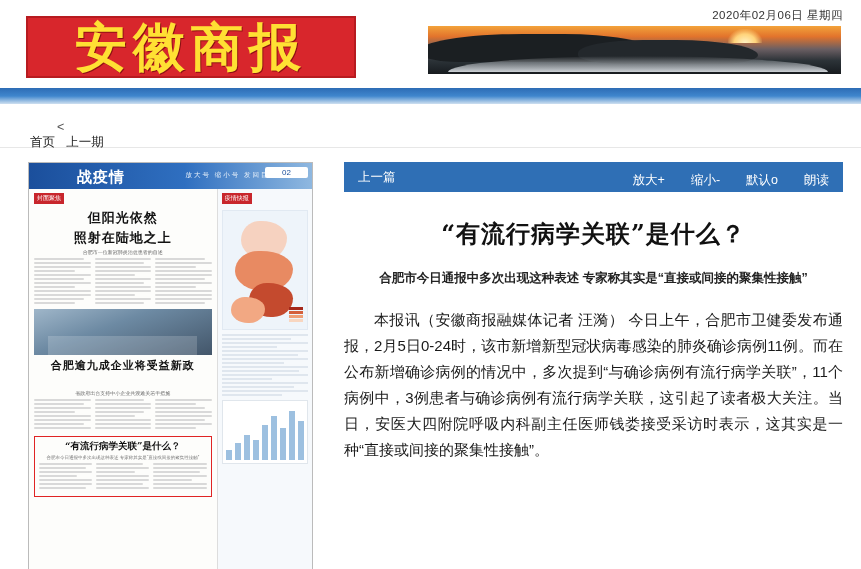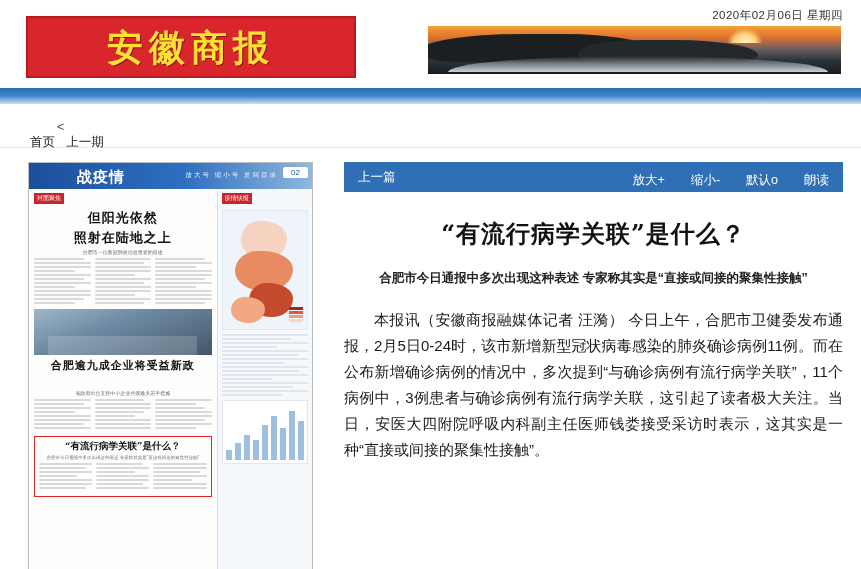--- a/index.html
+++ b/index.html
@@ -35,21 +35,21 @@
     height: 62px;
     background: #d8262c;
     border: 2px solid #b71b20;
     display: flex;
     align-items: center;
     justify-content: center;
   }
   .masthead-text {
     font-family: "DejaVu Serif", serif;
     font-weight: bold;
-    font-size: 36px;
+    font-size: 52px;
     color: #ffe033;
     letter-spacing: 6px;
     text-shadow: 1px 1px 0 #8c1014;
     line-height: 1;
   }
   .banner {
     position: absolute;
     left: 428px;
     top: 26px;
     width: 413px;
@@ -135,21 +135,21 @@
   .p-topbar .pt-title {
     position: absolute; left: 48px; top: 5px;
     color: #ffffff; font-weight: bold; font-size: 15px;
     letter-spacing: 1px;
     font-family: "DejaVu Sans", sans-serif;
   }
   .p-topbar .pt-badge {
     position: absolute; right: 4px; top: 4px;
     background: #fff; color: #1b4f9c;
     font-size: 8px; font-weight: normal;
-    padding: 1px 8px; border-radius: 2px;
+    padding: 1px 17px; border-radius: 2px;
   }
   .p-topbar .pt-nav {
     position: absolute; right: 34px; top: 8px;
     color: #eaf2fb; font-size: 6.5px; letter-spacing: 2px;
   }
   .p-body { display: flex; height: 384px; }
   .p-left { width: 190px; border-right: 1px solid #ddd; padding: 4px 5px; }
   .p-right { width: 95px; padding: 4px 4px; background: #f6f9fc; }
 
   .redlabel {

